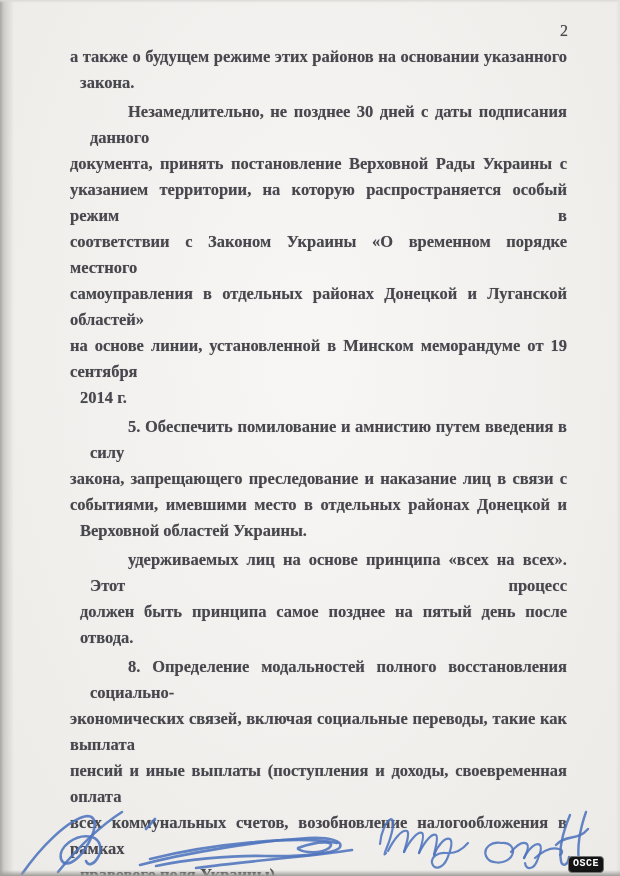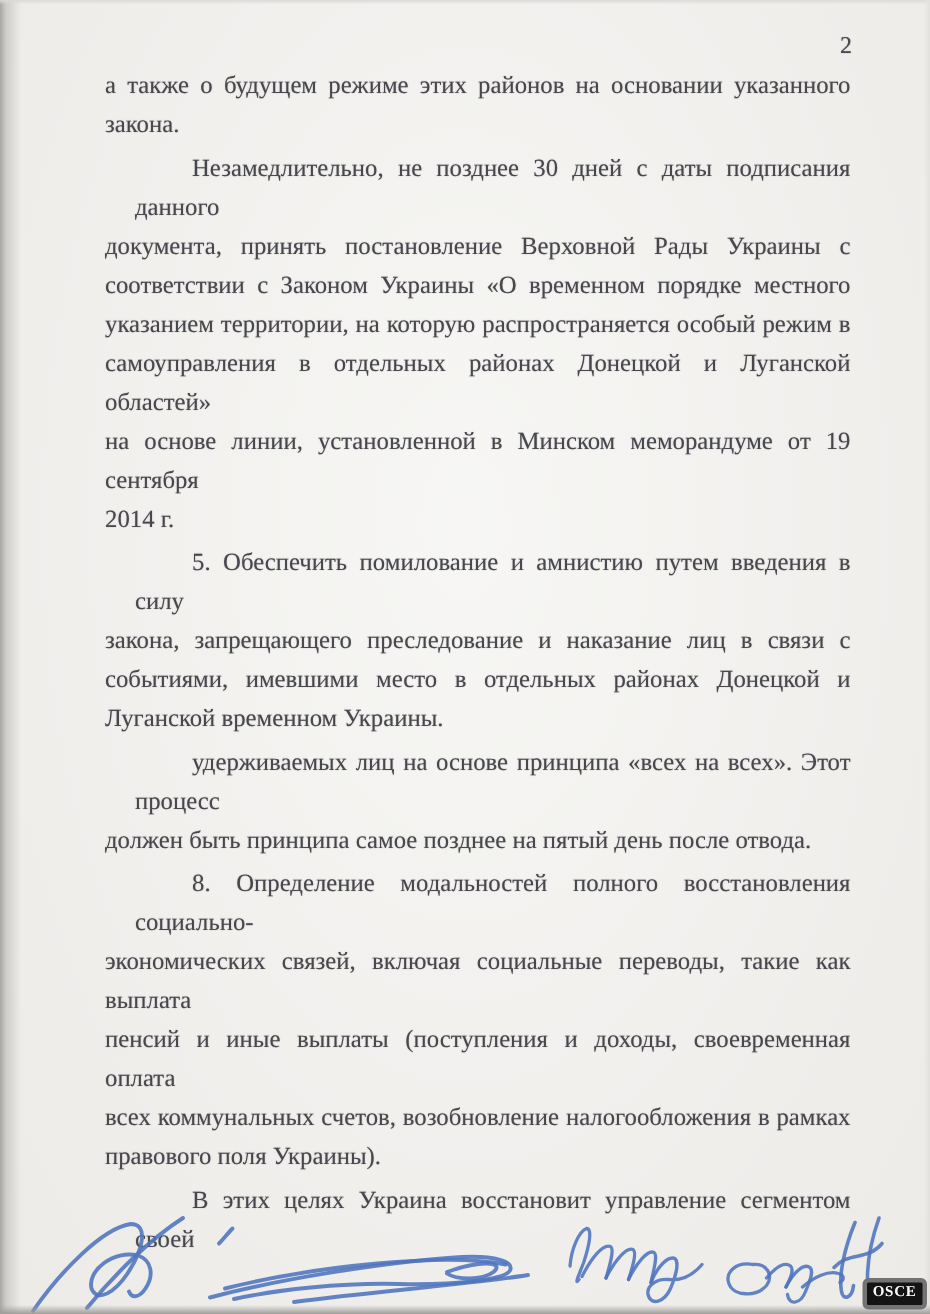--- a/index.html
+++ b/index.html
@@ -62,47 +62,48 @@
     text-shadow: 0 0 0.8px rgba(70,70,78,0.45);
     z-index: 2;
   }
   .para { margin: 0; padding: 0; }
   .para + .para { margin-top: 3px; }
   .line {
     line-height: 26px;
     min-height: 26px;
     text-align: justify;
     text-align-last: justify;
+    font-weight: bold;
   }
-  .line.last { text-align-last: left; }
+  .line.last { text-align-last: left; margin-left: 10px; }
   .para.indent .line:first-child { text-indent: 38px; margin-left: 20px; }
 
   .signatures {
     position: absolute; inset: 0;
     z-index: 3; pointer-events: none;
   }
   .signatures path {
     fill: none;
     stroke: var(--ink);
     stroke-linecap: round;
     stroke-linejoin: round;
     opacity: 0.88;
   }
 
   .osce-badge {
-    position: absolute; right: 2px; bottom: 3px;
+    position: absolute; right: 16px; bottom: 3px;
     background: var(--badge-bg);
     color: var(--badge-text);
-    font-family: Liberation Serif, serif;
+    font-family: Liberation Mono, monospace;
     font-weight: bold;
     font-size: 10px;
     letter-spacing: 0.5px;
     padding: 2px 4px 3px 4px;
     border-radius: 4px;
-    border: 3px solid #737373;
+    border: 1px solid #737373;
     z-index: 5;
     line-height: 1;
   }
 </style>
 </head>
 <body>
 
 <div class="stage">
   <div class="paper-tint"></div>
   <div class="edge-left"></div>
@@ -113,31 +114,31 @@
   <div class="page-number">2</div>
 
   <div class="page-text">
       <div class="para">
         <div class="line">а также о будущем режиме этих районов на основании указанного</div>
         <div class="line last">закона.</div>
       </div>
       <div class="para indent">
         <div class="line">Незамедлительно, не позднее 30 дней с даты подписания данного</div>
         <div class="line">документа, принять постановление Верховной Рады Украины с</div>
+        <div class="line">указанием территории, на которую распространяется особый режим в</div>
         <div class="line">соответствии с Законом Украины «О временном порядке местного</div>
-        <div class="line">указанием территории, на которую распространяется особый режим в</div>
         <div class="line">самоуправления в отдельных районах Донецкой и Луганской областей»</div>
         <div class="line">на основе линии, установленной в Минском меморандуме от 19 сентября</div>
         <div class="line last">2014 г.</div>
       </div>
       <div class="para indent">
         <div class="line">5. Обеспечить помилование и амнистию путем введения в силу</div>
         <div class="line">закона, запрещающего преследование и наказание лиц в связи с</div>
         <div class="line">событиями, имевшими место в отдельных районах Донецкой и</div>
-        <div class="line last">Луганской временном Украины.</div>
+        <div class="line last">Верховной областей Украины.</div>
       </div>
       <div class="para indent">
         <div class="line">удерживаемых лиц на основе принципа «всех на всех». Этот процесс</div>
         <div class="line last">должен быть принципа самое позднее на пятый день после отвода.</div>
       </div>
       <div class="para indent">
         <div class="line">8. Определение модальностей полного восстановления социально-</div>
         <div class="line">экономических связей, включая социальные переводы, такие как выплата</div>
         <div class="line">пенсий и иные выплаты (поступления и доходы, своевременная оплата</div>
         <div class="line">всех коммунальных счетов, возобновление налогообложения в рамках</div>

